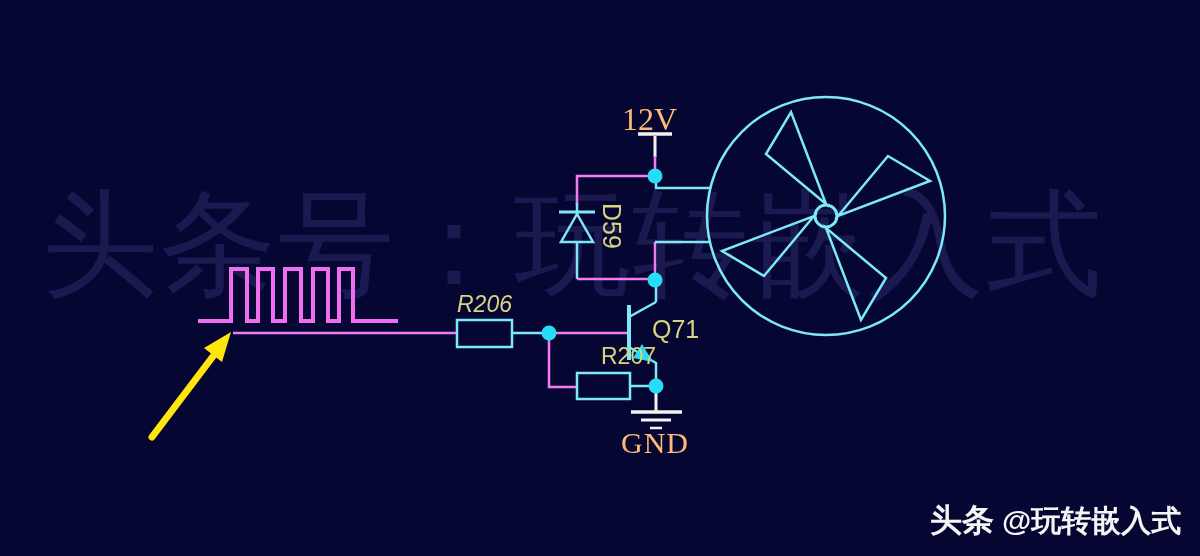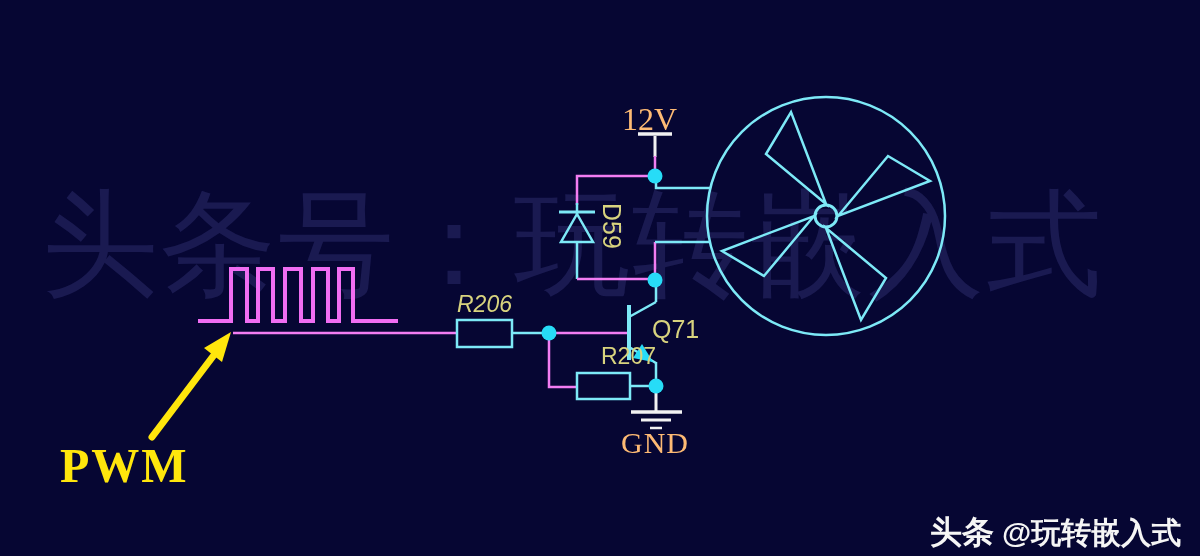--- a/index.html
+++ b/index.html
@@ -59,21 +59,20 @@
     color:#ffe60c;
     letter-spacing:2px;
   }
   .branding{
     position:absolute;
     left:930px;top:501px;
     color:#f5f5f5;
     font-size:30px;
     line-height:1.2;
     white-space:nowrap;
-    margin-top:12px;
   }
   .branding .platform{font-weight:700;font-size:32px;margin-right:8px;}
   .branding .handle{font-weight:600;}
 </style>
 </head>
 <body>
 
 <div class="canvas">
 
   <div class="watermark">头条号：玩转嵌入式</div>
@@ -147,19 +146,18 @@
     </g>
   </svg>
 
   <div class="lbl lbl-white lbl-12v">12V</div>
   <div class="lbl lbl-khaki lbl-d59">D59</div>
   <div class="lbl lbl-khaki lbl-r206">R206</div>
   <div class="lbl lbl-khaki lbl-r207">R207</div>
   <div class="lbl lbl-khaki lbl-q71">Q71</div>
   <div class="lbl lbl-white lbl-gnd">GND</div>
 
-  <div class="pwm-label">PWM</div>
 
   <div class="branding">
     <span class="platform">头条</span><span class="handle">@玩转嵌入式</span>
   </div>
 
 </div>
 
 </body></html>

